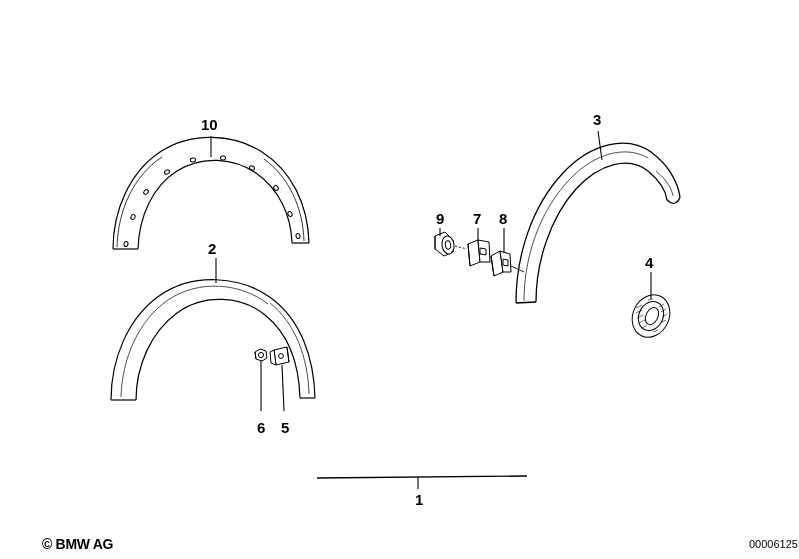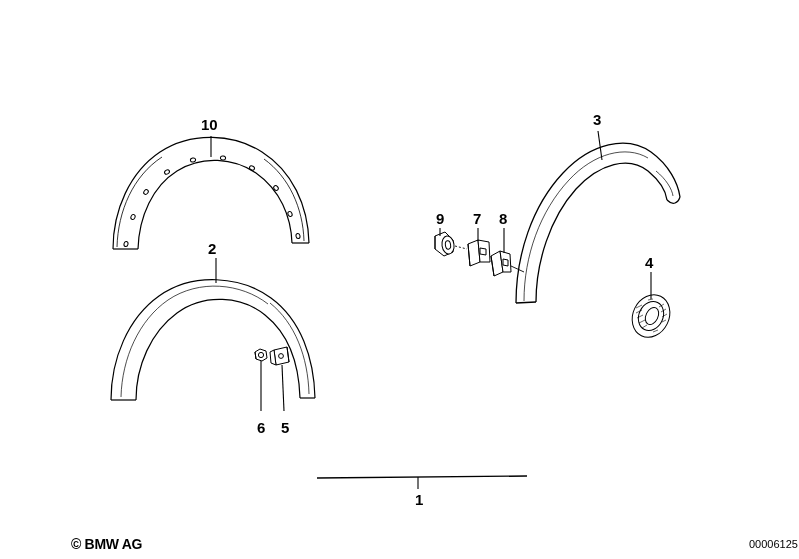--- a/index.html
+++ b/index.html
@@ -47,21 +47,20 @@
     font-family: "Liberation Sans", sans-serif;
     color: #000000;
     white-space: nowrap;
   }
   #copyright-notice {
     left: 30px;
     top: 536px;
     font-size: 14px;
     font-weight: bold;
     letter-spacing: -0.3px;
-    margin-left: 29px;
   }
   #diagram-number {
     left: 723px;
     top: 538px;
     font-size: 11px;
     letter-spacing: 0px;
     margin-left: 14px;
   }
 </style>
 </head>

